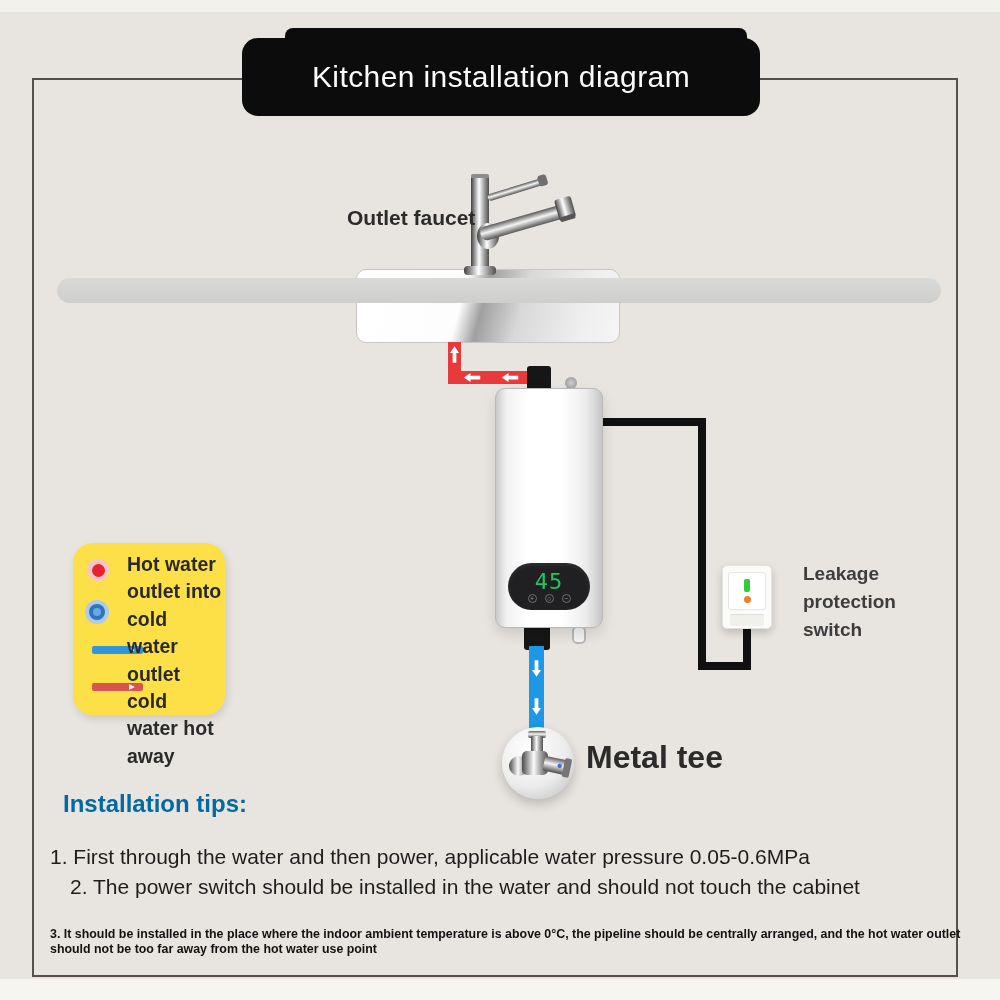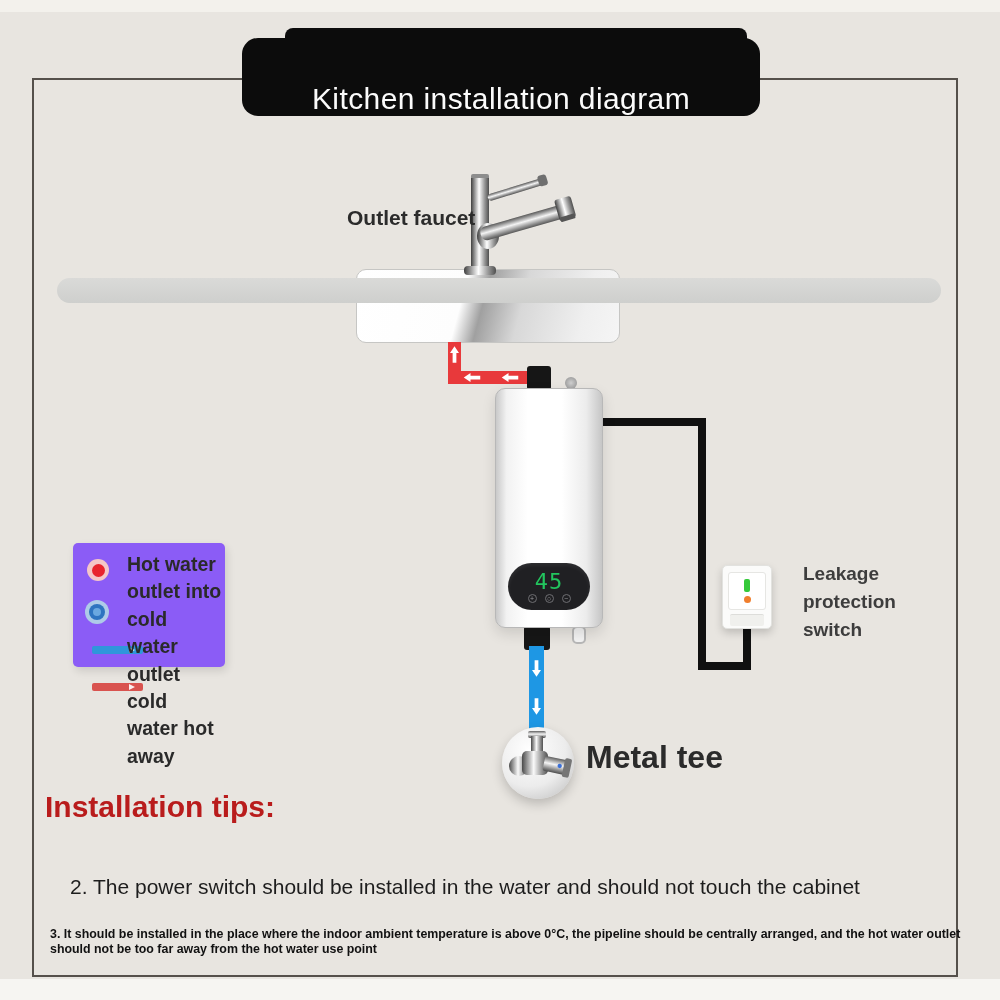--- a/index.html
+++ b/index.html
@@ -8,21 +8,21 @@
   }
   *{margin:0;padding:0;box-sizing:border-box;}
   body{font-family:"Liberation Sans", sans-serif; background:#fff;}
   .stage{position:relative;width:1000px;height:1000px;background:var(--background);overflow:hidden;}
   .top-strip{position:absolute;left:0;top:0;width:1000px;height:12px;background:#f3f1ec;}
   .bottom-strip{position:absolute;left:0;top:979px;width:1000px;height:21px;background:#f6f5f2;}
   .frame{position:absolute;left:32px;top:78px;width:926px;height:899px;border:2px solid #55504b;z-index:1;}
 
   .banner-tab{position:absolute;left:285px;top:28px;width:462px;height:26px;background:var(--banner_bg);border-radius:8px 8px 0 0;z-index:5;}
   .banner{position:absolute;left:242px;top:38px;width:518px;height:78px;background:var(--banner_bg);border-radius:16px;z-index:6;
-          display:flex;align-items:flex-end;justify-content:center;}
+          display:flex;align-items:center;justify-content:center;}
   .banner span{color:#fbfbfb;font-size:30px;font-weight:500;letter-spacing:.4px;}
 
   
   .sink{position:absolute;left:356px;top:269px;width:264px;height:74px;border-radius:10px;border:1px solid #c6c6c4;z-index:2;
         background:linear-gradient(105deg,#ffffff 0%,#fdfdfd 40%,#a0a0a0 48%,#d8d8d8 62%,#efefef 85%,#f5f5f5 100%);}
   .counter{position:absolute;left:57px;top:278px;width:884px;height:25px;border-radius:13px;z-index:3;
            background:linear-gradient(#dadad8,#cecfcd);}
   .faucet-svg{position:absolute;left:438px;top:158px;z-index:4;}
   .label{position:absolute;color:#2b2b2b;font-weight:700;z-index:6;}
   .lbl-faucet{left:347px;top:206px;font-size:21px;}
@@ -65,38 +65,38 @@
   .switch .dot{width:7px;height:7px;border-radius:50%;background:var(--led_orange);}
   .switch .door{position:absolute;left:7px;top:48px;width:34px;height:12px;background:#f0f0ed;border-top:1px solid #ddddda;border-radius:2px;}
   .lbl-switch{left:797px;top:560px;font-size:19px;line-height:28px;color:#3d3d3d;margin-left:6px;}
 
   
   .tee{position:absolute;left:502px;top:727px;width:72px;height:72px;border-radius:50%;z-index:5;
        background:radial-gradient(circle at 38% 32%,#ffffff,#ececec 55%,#b9b9b9 100%);box-shadow:0 5px 12px rgba(0,0,0,.2);}
   .lbl-tee{left:586px;top:739px;font-size:32px;font-weight:700;}
 
   
-  .legend{position:absolute;left:73px;top:543px;width:152px;height:124px;background:#8b5cf6;border-radius:5px;z-index:6;
+  .legend{position:absolute;left:73px;top:543px;width:152px;height:172px;background:#fde047;border-radius:20px;z-index:6;
           box-shadow:2px 4px 8px rgba(0,0,0,.12);}
   .legend .txt{position:absolute;left:54px;top:8px;width:95px;font-size:19.5px;line-height:27.4px;font-weight:600;color:#2a2a2a;}
   .legend .dot-hot{position:absolute;left:14px;top:16px;width:22px;height:22px;border-radius:50%;background:#f5c6c8;
                    display:flex;align-items:center;justify-content:center;}
   .legend .dot-hot i{width:13px;height:13px;border-radius:50%;background:#e8232e;}
   .legend .dot-cold{position:absolute;left:12px;top:57px;width:24px;height:24px;border-radius:50%;background:#aecbe8;
                     display:flex;align-items:center;justify-content:center;}
   .legend .dot-cold i{width:16px;height:16px;border-radius:50%;background:#2e74c0;display:flex;align-items:center;justify-content:center;}
   .legend .dot-cold i b{width:8px;height:8px;border-radius:50%;background:#6aa8e0;}
   .legend .bar{position:absolute;left:19px;width:51px;height:8px;border-radius:2px;}
   .legend .bar-cold{top:103px;background:#2f96db;}
   .legend .bar-hot{top:140px;background:#d9534f;}
   .legend .bar i{position:absolute;right:8px;top:1px;width:0;height:0;border-left:6px solid #fff;
                  border-top:3px solid transparent;border-bottom:3px solid transparent;opacity:.9;}
 
   
-  .tips-heading{position:absolute;left:45px;top:790px;font-size:30px;font-weight:600;color:#b91c1c;z-index:6;}
+  .tips-heading{position:absolute;left:63px;top:790px;font-size:24px;font-weight:600;color:#0369a1;z-index:6;}
   .tip{position:absolute;left:50px;color:#1d1d1d;font-size:21px;font-weight:500;z-index:6;}
   .tip-1{top:845px;}
   .tip-2{top:875px;margin-left:20px;}
   .tip-3{top:905px;width:912px;font-size:12.4px;font-weight:700;line-height:15px;color:#111;margin-top:22px;}
 </style>
 </head>
 <body>
 
 <div class="stage">
   <div class="top-strip"></div>
@@ -244,15 +244,16 @@
       <div>Hot water</div>
       <div>outlet into</div>
       <div>cold water</div>
       <div>outlet cold</div>
       <div>water hot</div>
       <div>away</div>
     </div>
   </div>
 
   <div class="tips-heading">Installation tips:</div>
+  <div class="tip tip-1">1. First through the water and then power, applicable water pressure 0.05-0.6MPa</div>
   <div class="tip tip-2">2. The power switch should be installed in the water and should not touch the cabinet</div>
   <div class="tip tip-3">3. It should be installed in the place where the indoor ambient temperature is above 0°C, the pipeline should be centrally arranged, and the hot water outlet should not be too far away from the hot water use point</div>
 </div>
 
 </body></html>

